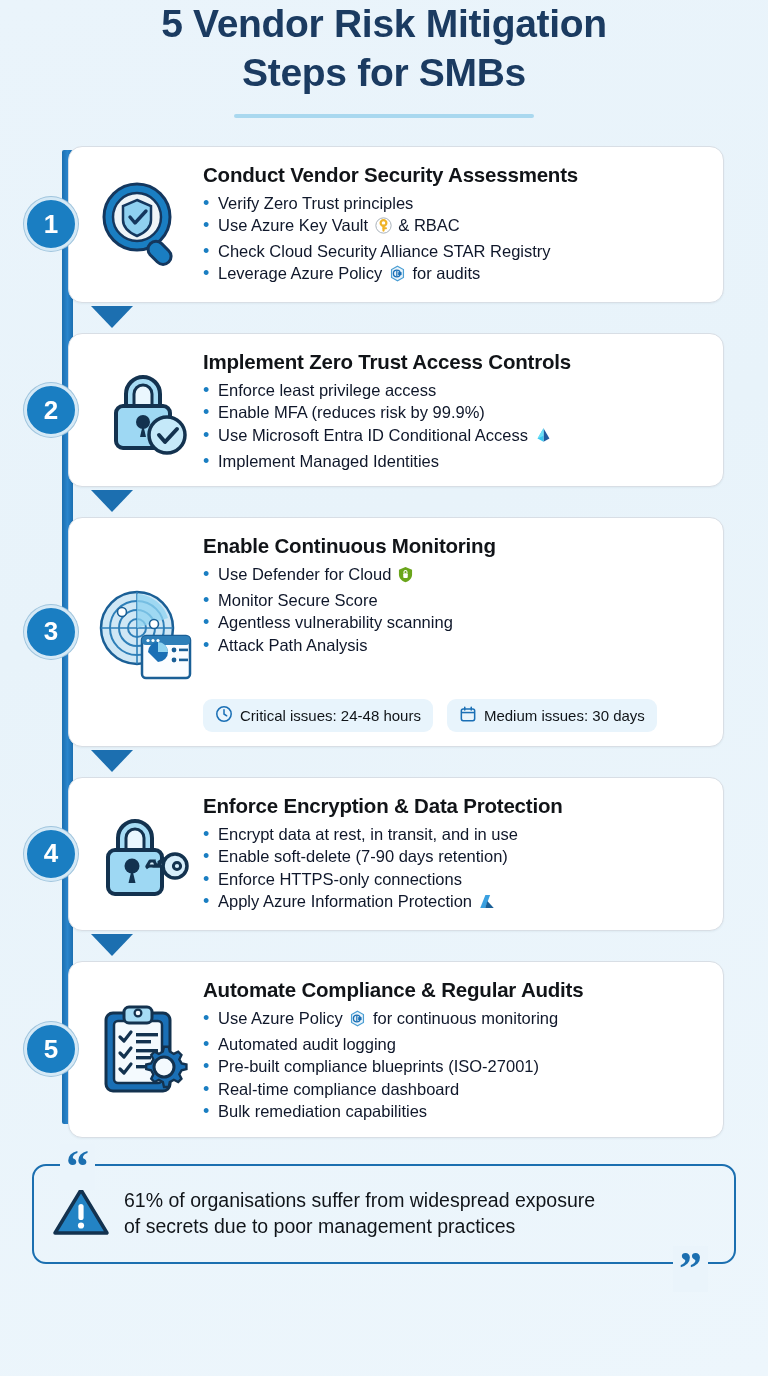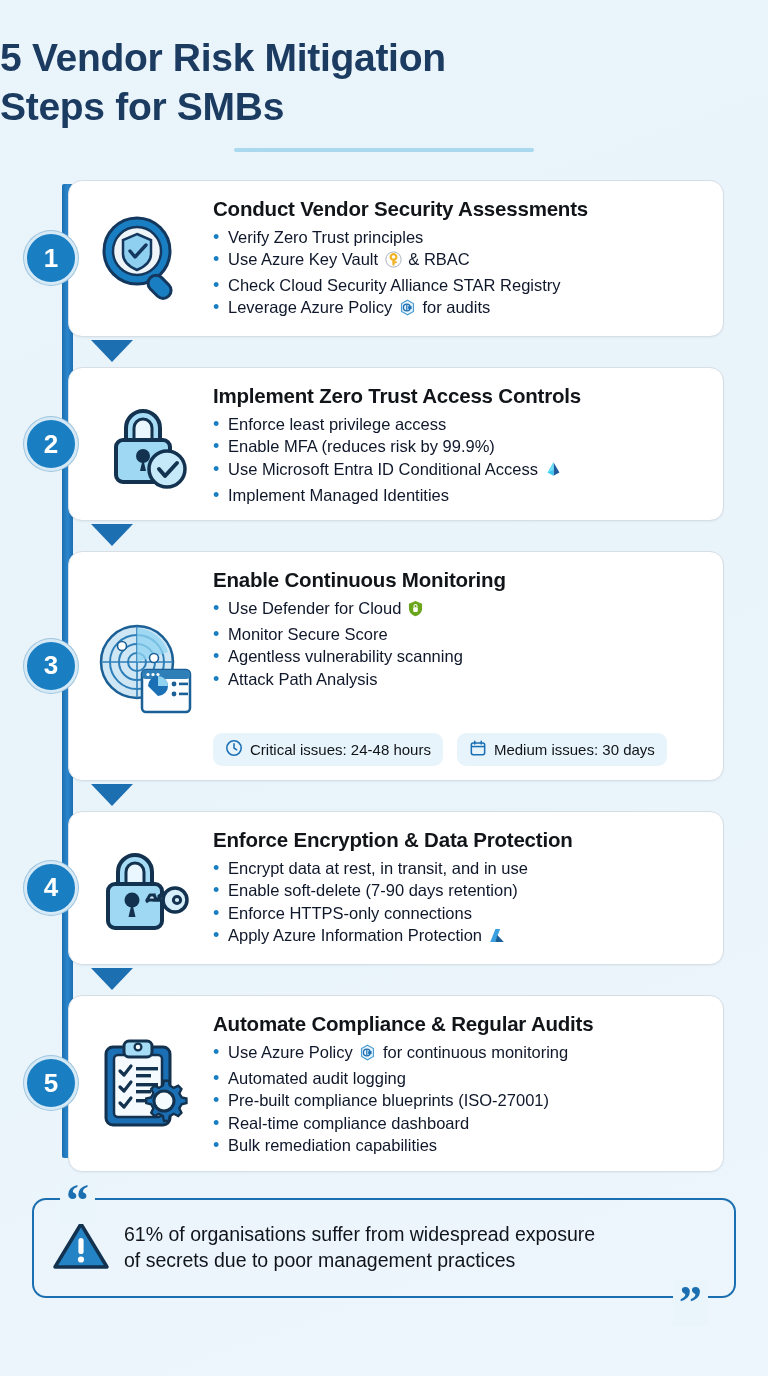--- a/index.html
+++ b/index.html
@@ -12,21 +12,21 @@
   body {
     font-family: "Liberation Sans", sans-serif;
     background: linear-gradient(160deg, #eaf4fb 0%, #e8f3fa 40%, #edf6fc 100%);
     position: relative;
     overflow: hidden;
     color: #111827;
   }
 
   
   .title-block {
-    padding-top: 34px;
+    text-align: center;
   }
   .title {
     font-size: 39px;
     font-weight: bold;
     line-height: 1.25;
     color: #1b3b61;
     letter-spacing: -0.3px;
   }
   .title-rule {
     width: 300px;
@@ -64,21 +64,20 @@
   .step:last-child { margin-bottom: 0; }
 
   .card {
     background: #ffffff;
     border: 1px solid #d8dee5;
     border-radius: 14px;
     margin-left: 22px;
     padding: 14px 18px 14px 16px;
     display: flex;
     align-items: flex-start;
-    gap: 10px;
     min-height: 150px;
     box-shadow: 0 1px 2px rgba(20,50,80,0.05);
   }
 
   .badge-num {
     position: absolute;
     left: -22px;
     width: 54px;
     height: 54px;
     border-radius: 50%;

